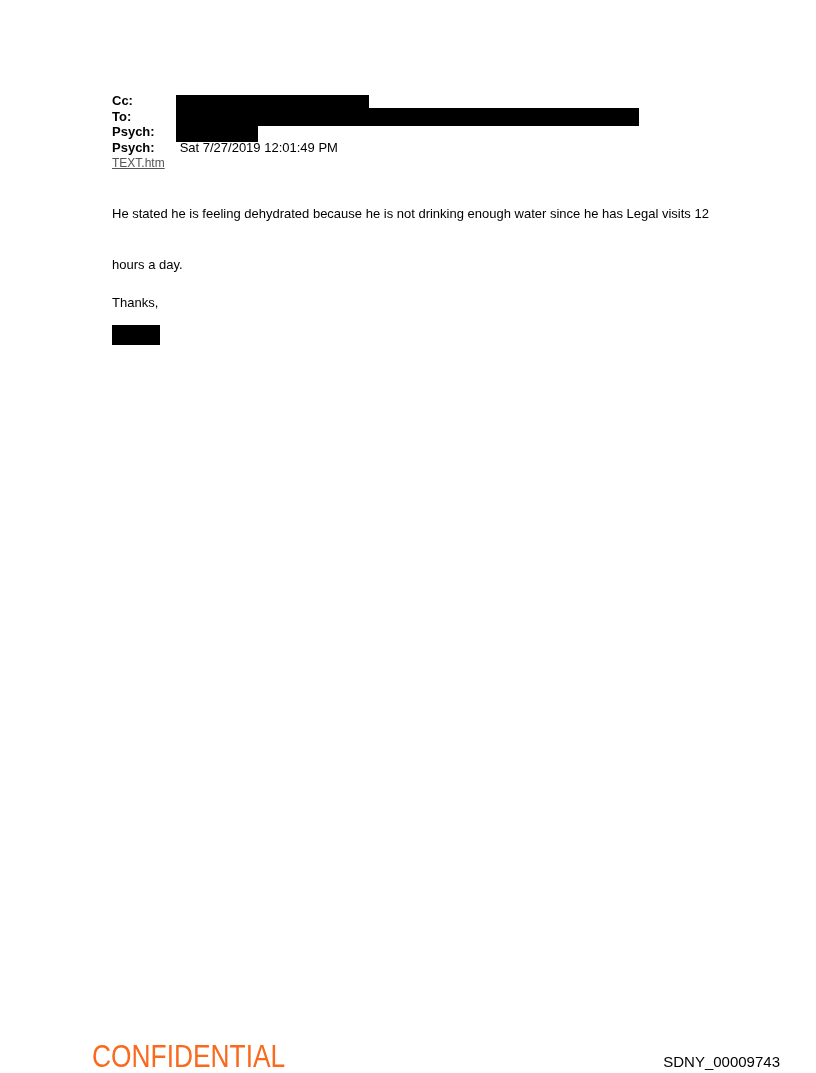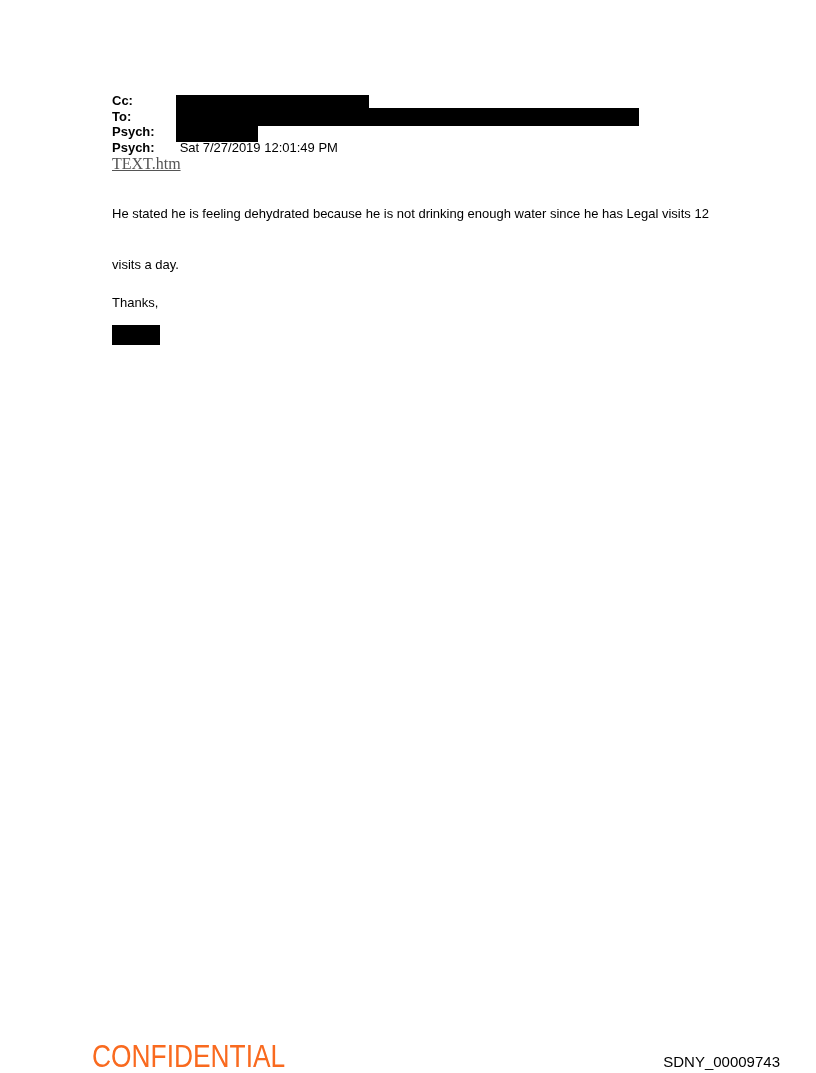--- a/index.html
+++ b/index.html
@@ -45,22 +45,21 @@
     position: absolute;
     background: #000000;
   }
   .r-cc   { left: 64px; top: 2px;  width: 193px; height: 13px; }
   .r-to   { left: 64px; top: 15px; width: 463px; height: 18px; }
   .r-from { left: 64px; top: 33px; width: 82px;  height: 16px; }
 
   .attachment-row {
     height: 15.7px;
     line-height: 15.7px;
-    font-size: 16px;
-    font-family: Liberation Serif, serif;
+    font-size: 12px;
   }
   .attachment-link {
     color: #555555;
     text-decoration: underline;
     cursor: pointer;
   }
 
   .email-body {
     margin-top: 14px;
     font-size: 13px;
@@ -129,21 +128,21 @@
     <div class="redaction r-cc"></div>
     <div class="redaction r-to"></div>
     <div class="redaction r-from"></div>
 
     <div class="attachment-row">
       <span class="attachment-link">TEXT.htm</span>
     </div>
 
     <div class="email-body">
       <div class="body-line">He stated he is feeling dehydrated because he is not drinking enough water since he has Legal visits 12</div>
-      <div class="body-line">visits a day.</div>
+      <div class="body-line">hours a day.</div>
     </div>
 
     <div class="closing">Thanks,</div>
 
     <div class="r-signature"></div>
 
   </div>
 
   <div class="confidential-stamp">CONFIDENTIAL</div>
   <div class="bates-number">SDNY_00009743</div>

